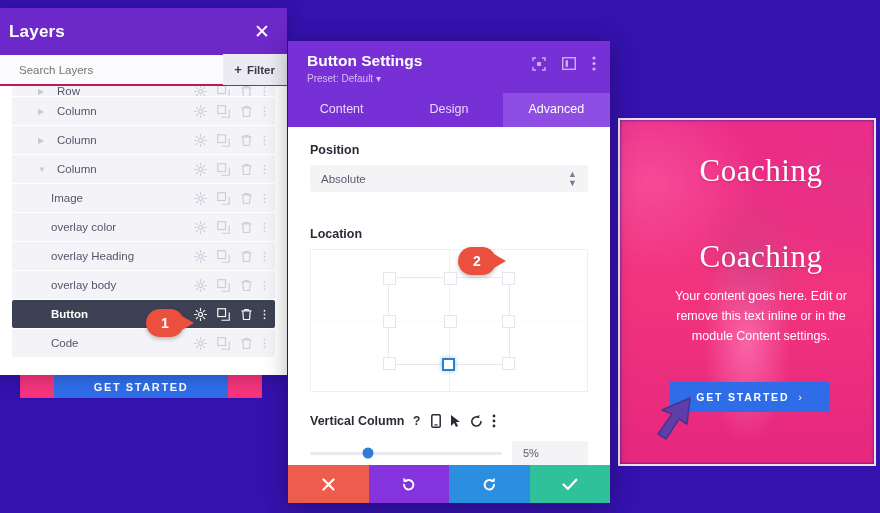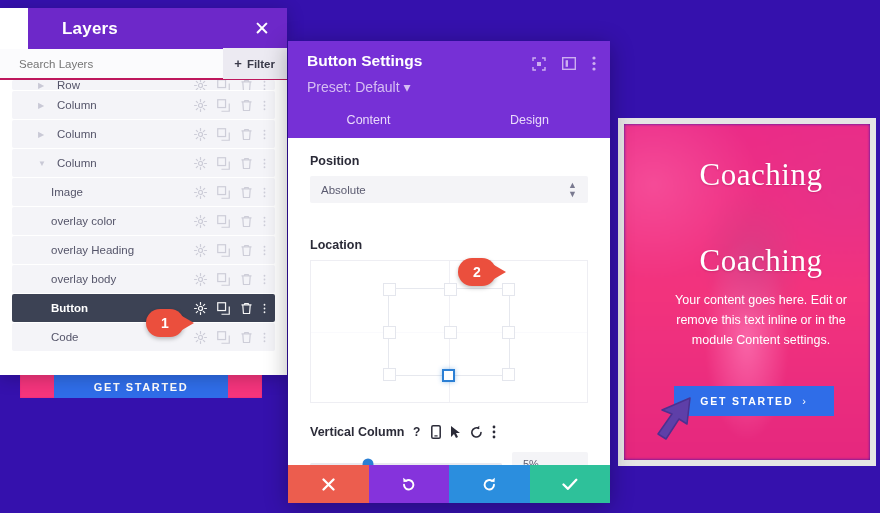--- a/index.html
+++ b/index.html
@@ -35,21 +35,21 @@
     position:absolute; left:34px; top:252px; width:174px; height:30px;
     background:#2f6de8;
     color:#fff; font-size:11px; font-weight:bold; letter-spacing:1.6px;
     display:flex; align-items:center; justify-content:center;
   }
 
   
   .card-right {
     position: absolute;
     left: 618px; top: 118px; width: 258px; height: 348px;
-    border: 6px solid #e5e5e5;
+    border: 2px solid #e5e5e5;
     overflow: hidden;
     padding-left: 28px;
   }
   .card-right .photo {
     position: absolute; inset: 0;
     background:
       radial-gradient(ellipse 30% 30% at 52% 40%, rgba(214,60,132,.85), rgba(230,40,130,0) 70%),
       radial-gradient(ellipse 24% 42% at 50% 64%, rgba(255,130,190,.65), rgba(230,40,130,0) 72%),
       radial-gradient(ellipse 60% 40% at 12% 18%, rgba(255,110,175,.45), rgba(230,40,130,0) 72%),
       radial-gradient(ellipse 60% 40% at 90% 20%, rgba(226,50,140,.6), rgba(230,40,130,0) 72%),
@@ -86,24 +86,23 @@
   }
 
   
   #layers-panel {
     position: absolute; left: 0; top: 8px;
     width: 287px; height: 367px;
     background: #fff;
     box-shadow: 0 3px 16px rgba(0,0,0,.22);
   }
   .lp-header {
-    height: 41px; background: #6d28c9;
+    height: 47px; background: #6d28c9;
     display: flex; align-items: center; justify-content: space-between;
-    padding: 0 17px 0 34px;
-    margin-left: 28px;
+    padding: 0 17px 0 9px;
   }
   .lp-title { color:#fff; font-size:17px; font-weight:bold; letter-spacing:.2px; }
   .lp-close { color:#fff; font-size:19px; line-height:1; cursor:pointer; font-weight: 300;}
   .lp-search {
     height: 31px; display:flex; align-items:center; justify-content:space-between;
     background:#fbfbfd; border-bottom:2px solid #be185d; padding-left:19px;
   }
   .lp-search-input {
     border:none; outline:none; background:transparent;
     font-size:11.5px; color:#9b9bb0; font-family:"Liberation Sans",sans-serif;
@@ -165,21 +164,21 @@
     width:322px; height:462px;
     background:#fff;
     box-shadow: 0 4px 22px rgba(0,0,0,.3);
     display:flex; flex-direction:column;
   }
   .sm-head {
     background:#7630d6; padding:11px 14px 9px 19px;
     display:flex; align-items:flex-start; justify-content:space-between;
   }
   .sm-title { color:#fff; font-size:15.5px; font-weight:bold; }
-  .sm-preset { color:#d6bdf3; font-size:14px; margin-top:9px; }
+  .sm-preset { color:#d6bdf3; font-size:10px; margin-top:3px; }
   .sm-head-icons { display:flex; align-items:center; gap:16px; padding-top:4px; }
   .sm-head-icons .hicon { color:#cdaef0; cursor:pointer; display:block; }
   .sm-tabs { display:flex; background:#7630d6; }
   .sm-tab {
     flex:1; text-align:center; padding:9px 0 11px;
     color:#e9d9fb; font-size:12.5px; cursor:pointer;
   }
   .sm-tab.active { background:#8f4ee3; color:#fff; }
   .sm-body {
     flex:1; background:#fff; padding:16px 22px 0; position:relative;
@@ -608,20 +607,21 @@
         <circle cx="2" cy="2" r="1.6" fill="currentColor"></circle>
         <circle cx="2" cy="7.5" r="1.6" fill="currentColor"></circle>
         <circle cx="2" cy="13" r="1.6" fill="currentColor"></circle>
       </svg>
     </div>
   </div>
 
   <div class="sm-tabs" id="settings-tabs">
       <div class="sm-tab">Content</div>
       <div class="sm-tab">Design</div>
+      <div class="sm-tab active">Advanced</div>
     </div>
 
   <div class="sm-body">
     <div class="field-label">Position</div>
     <div class="select-box">
       <span>Absolute</span>
       <span class="updown">▲<br>▼</span>
     </div>
 
     <div class="field-label loc-label">Location</div>

